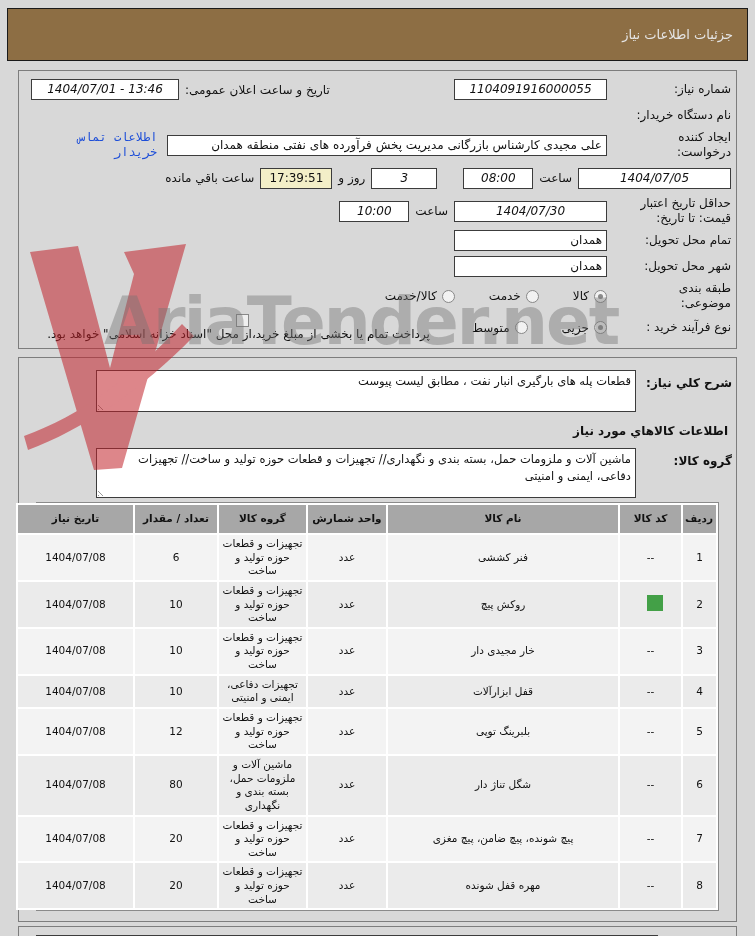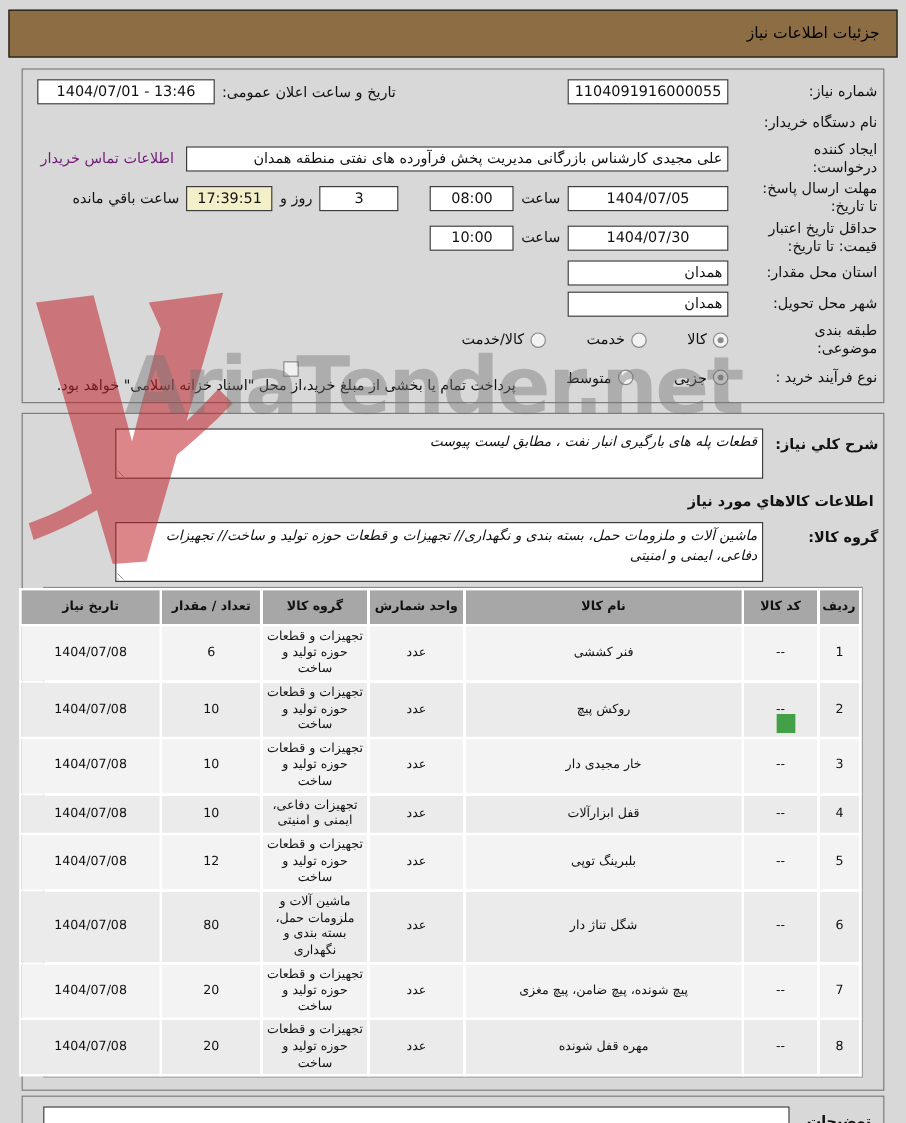--- a/index.html
+++ b/index.html
@@ -8,24 +8,24 @@
     position: relative;
     background: #d8d8d8;
     font-family: "DejaVu Sans", sans-serif;
     font-size: 12px;
     color: #111;
     overflow: hidden;
     direction: rtl;
   }
   .titlebar {
     margin: 8px 7px 9px 7px;
-    height: 40px;
+    height: 53px;
     background: #8d6e44;
     border: 1px solid #1a1a1a;
-    color: #000000;
+    color: #e5e5e5;
     font-size: 13px;
     display: flex;
     align-items: center;
     padding: 0 14px;
   }
   .groupbox {
     margin: 0 18px;
     border: 1px solid #7d7d7d;
     background: #d8d8d8;
   }
@@ -45,31 +45,31 @@
   }
   .input {
     background: #fff;
     border: 1px solid #3c3c3c;
     height: 21px;
     line-height: 19px;
     padding: 0 4px;
     overflow: hidden;
     white-space: nowrap;
   }
-  .input.center { text-align: center; }
+  .input.center { text-align: center; font-style: italic; }
   .ltr { direction: ltr; unicode-bidi: isolate; }
-  .w-std { width: 134px; }
+  .w-std { width: 153px; }
   .w-wide { width: 452px; }
   .w-time { width: 70px; }
   .w-days { width: 66px; }
   .countdown { width: 72px; background: #f3efc8; text-align: center; }
   .left-group { margin-right: auto; display: flex; align-items: center; }
   .left-group .lbl { margin: 0 6px; }
   .mini-lbl { margin: 0 6px; }
-  .link { color: #701a75; margin-right: 10px; cursor: pointer; }
+  .link { color: #1d4ed8; margin-right: 10px; cursor: pointer; font-family: Liberation Mono, monospace; }
   .radio {
     width: 13px; height: 13px;
     border: 1px solid #888;
     border-radius: 50%;
     background: #f2f2f2;
     display: inline-block;
     margin-left: 5px;
     position: relative;
     flex-shrink: 0;
   }
@@ -94,21 +94,20 @@
   .desc-row { display: flex; align-items: flex-start; }
   .desc-label { width: 96px; font-weight: bold; text-align: right; padding-top: 6px; flex-shrink: 0; }
   .textarea {
     background: #fff;
     border: 1px solid #3c3c3c;
     width: 540px;
     padding: 2px 4px;
     line-height: 1.45;
     font-size: 11.5px;
     position: relative;
-    font-style: italic;
   }
   .textarea::after { 
     content: "";
     position: absolute;
     left: 1px; bottom: 1px;
     width: 7px; height: 7px;
     background: linear-gradient(45deg, #999 1px, transparent 1px, transparent 3px, #999 3px, #999 4px, transparent 4px);
   }
   .ta-desc { height: 42px; }
   .ta-group { height: 50px; }
@@ -172,41 +171,40 @@
     <div class="flabel">نام دستگاه خریدار:</div>
   </div>
 
   <div class="frow">
     <div class="flabel">ایجاد کننده درخواست:</div>
     <div class="input w-wide">علی مجیدی کارشناس بازرگانی مدیریت پخش فرآورده های نفتی منطقه همدان</div>
     <span class="link">اطلاعات تماس خریدار</span>
   </div>
 
   <div class="frow" style="min-height:30px">
-    <div class="flabel">مهلت ارسال پاسخ: تا تاریخ:</div>
     <div class="input w-std center ltr">1404/07/05</div>
     <span class="mini-lbl">ساعت</span>
     <div class="input w-time center ltr">08:00</div>
     <div style="display:flex;align-items:center;margin-right:26px">
       <div class="input w-days center ltr">3</div>
       <span class="mini-lbl">روز و</span>
       <div class="input countdown ltr">17:39:51</div>
       <span class="mini-lbl">ساعت باقي مانده</span>
     </div>
   </div>
 
   <div class="frow" style="min-height:30px">
     <div class="flabel">حداقل تاریخ اعتبار قیمت: تا تاریخ:</div>
     <div class="input w-std center ltr">1404/07/30</div>
     <span class="mini-lbl">ساعت</span>
     <div class="input w-time center ltr">10:00</div>
   </div>
 
   <div class="frow">
-    <div class="flabel">استان محل مقدار:</div>
+    <div class="flabel">تمام محل تحویل:</div>
     <div class="input w-std">همدان</div>
   </div>
 
   <div class="frow">
     <div class="flabel">شهر محل تحویل:</div>
     <div class="input w-std">همدان</div>
   </div>
 
   <div class="frow">
     <div class="flabel">طبقه بندی موضوعی:</div>

